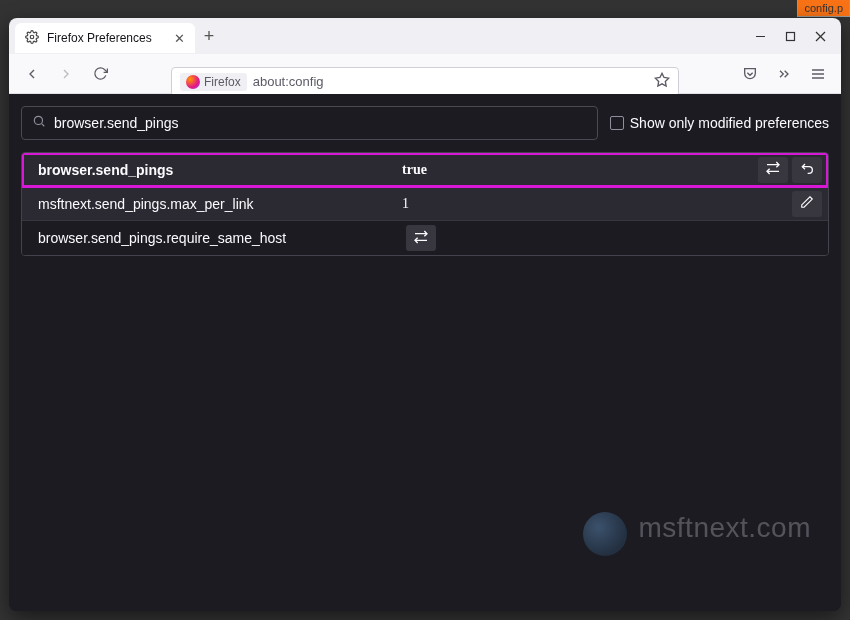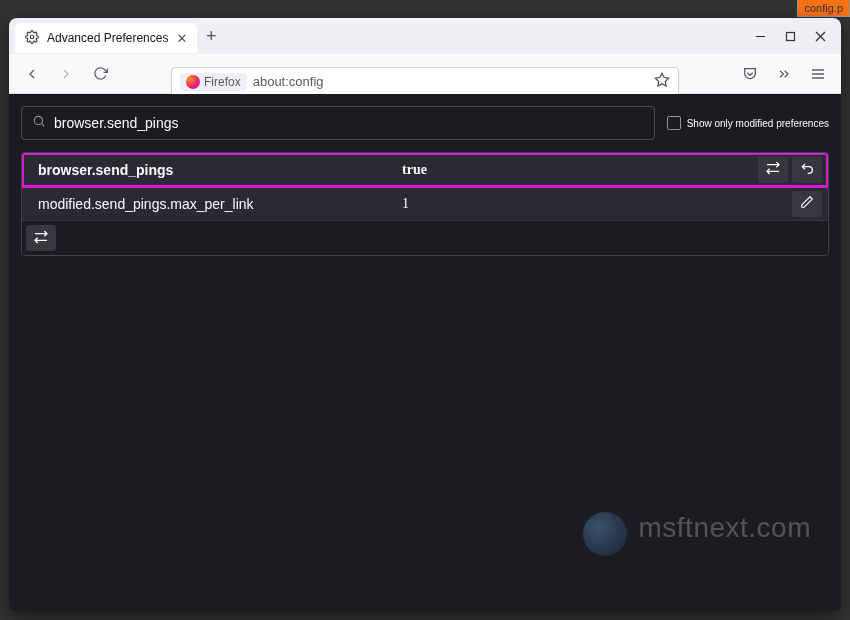--- a/index.html
+++ b/index.html
@@ -109,21 +109,21 @@
     background:transparent;
     display:flex;
     align-items:center;
     gap:8px;
     padding:0 10px;
   }
   .searchbox input {
     flex:1; background:transparent; border:none; outline:none;
     color:#fbfbfe; font-size:14px;
   }
-  .chkrow { display:flex; align-items:center; gap:6px; font-size:10px; color:#fbfbfe; white-space:nowrap; }
+  .chkrow { display:flex; align-items:center; gap:6px; font-size:14px; color:#fbfbfe; white-space:nowrap; }
   .chkbox { width:14px; height:14px; border:1px solid #8f8f9d; border-radius:2px; }
 
   .prefs {
     border:1px solid #44434d;
     border-radius:4px;
     overflow:hidden;
   }
   .pref-row {
     display:flex;
     align-items:center;
@@ -177,21 +177,21 @@
 <div class="window">
 
   <div class="tabstrip">
     <div class="tab">
       <span>
         <svg width="14" height="14" viewBox="0 0 24 24" fill="none" stroke="#444" stroke-width="2">
             <circle cx="12" cy="12" r="3"></circle>
             <path d="M19.4 15a1.7 1.7 0 0 0 .34 1.87l.06.06a2 2 0 1 1-2.83 2.83l-.06-.06a1.7 1.7 0 0 0-1.87-.34 1.7 1.7 0 0 0-1 1.56V21a2 2 0 1 1-4 0v-.09a1.7 1.7 0 0 0-1-1.56 1.7 1.7 0 0 0-1.87.34l-.06.06a2 2 0 1 1-2.83-2.83l.06-.06a1.7 1.7 0 0 0 .34-1.87 1.7 1.7 0 0 0-1.56-1H3a2 2 0 1 1 0-4h.09a1.7 1.7 0 0 0 1.56-1 1.7 1.7 0 0 0-.34-1.87l-.06-.06a2 2 0 1 1 2.83-2.83l.06.06a1.7 1.7 0 0 0 1.87.34H9a1.7 1.7 0 0 0 1-1.56V3a2 2 0 1 1 4 0v.09a1.7 1.7 0 0 0 1 1.56 1.7 1.7 0 0 0 1.87-.34l.06-.06a2 2 0 1 1 2.83 2.83l-.06.06a1.7 1.7 0 0 0-.34 1.87V9a1.7 1.7 0 0 0 1.56 1H21a2 2 0 1 1 0 4h-.09a1.7 1.7 0 0 0-1.56 1z"></path>
           </svg>
       </span>
-      <span>Advanced Preferences</span>
+      <span>Firefox Preferences</span>
       <span class="close">✕</span>
     </div>
     <div class="newtab">+</div>
     <div class="spacer"></div>
     <div class="winbtn">
       <svg width="11" height="11" viewBox="0 0 11 11">
           <line x1="1" y1="5.5" x2="10" y2="5.5" stroke="#333" stroke-width="1.2"></line>
         </svg>
     </div>
     <div class="winbtn">
@@ -290,31 +290,32 @@
             </div>
             <div class="actbtn">
               <span><svg width="16" height="16" viewBox="0 0 24 24" fill="none" stroke="currentColor" stroke-width="2">
                   <path d="M9 14l-4-4 4-4"></path>
                   <path d="M5 10h10a5 5 0 0 1 0 10h-2"></path>
                 </svg></span>
             </div>
           </div>
         </div>
         <div class="pref-row">
-          <div class="pref-name">modified.send_pings.max_per_link</div>
+          <div class="pref-name">msftnext.send_pings.max_per_link</div>
           <div class="pref-value">1</div>
           <div class="pref-actions">
             <div class="actbtn">
               <span><svg width="14" height="14" viewBox="0 0 24 24" fill="none" stroke="currentColor" stroke-width="2">
                   <path d="M17 3l4 4L7 21H3v-4L17 3z"></path>
                 </svg></span>
             </div>
           </div>
         </div>
         <div class="pref-row">
+          <div class="pref-name">browser.send_pings.require_same_host</div>
           <div class="pref-actions">
             <div class="actbtn">
               <span><svg width="16" height="16" viewBox="0 0 24 24" fill="none" stroke="currentColor" stroke-width="2">
                   <polyline points="17 3 21 7 17 11"></polyline>
                   <line x1="3" y1="7" x2="21" y2="7"></line>
                   <polyline points="7 21 3 17 7 13"></polyline>
                   <line x1="21" y1="17" x2="3" y2="17"></line>
                 </svg></span>
             </div>
           </div>

